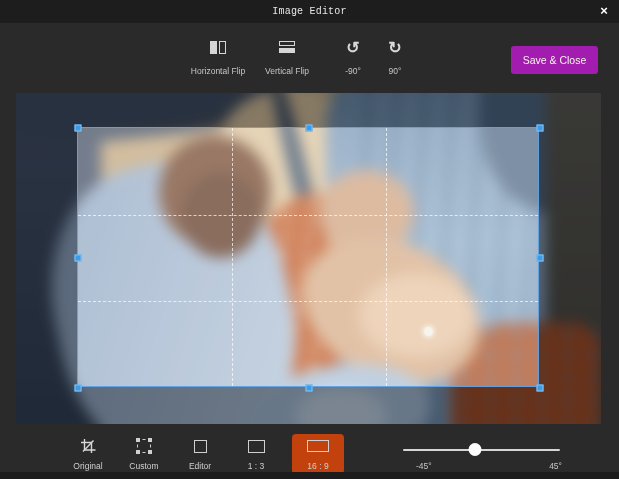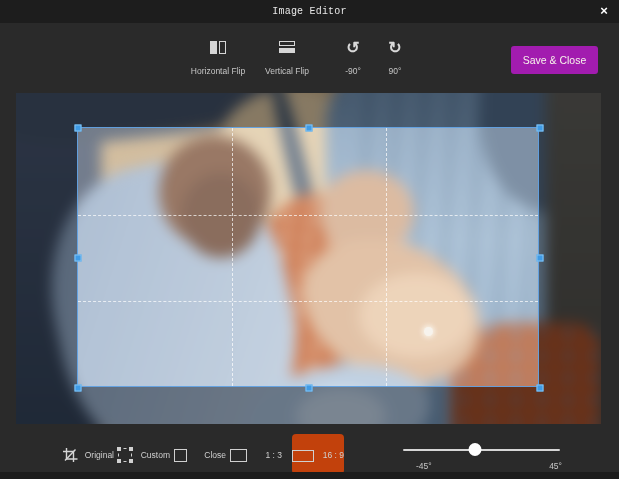--- a/index.html
+++ b/index.html
@@ -103,21 +103,21 @@
   .handle {
     position:absolute; width:7px; height:7px; background:#3f9be6;
     border:1px solid #85c3f2; transform:translate(-50%,-50%); cursor:pointer;
   }
   .h-tl{left:0;top:0} .h-tm{left:231px;top:0} .h-tr{left:462px;top:0}
   .h-ml{left:0;top:130px} .h-mr{left:462px;top:130px}
   .h-bl{left:0;top:260px} .h-bm{left:231px;top:260px} .h-br{left:462px;top:260px}
   
   .preset {
     position:absolute; top:434px; width:52px; height:40px;
-    display:flex; flex-direction:row; align-items:center; justify-content:space-between;
+    display:flex; flex-direction:column; align-items:center; justify-content:space-between;
     padding:4px 0 3px; background:none; border:none; border-radius:4px;
     color:#cfcfcf; cursor:pointer; font-family:"Liberation Sans", sans-serif;
   }
   .preset .lbl { font-size:8.5px; color:#cfcfcf; white-space:nowrap; }
   .preset.selected { background:#c2410c; }
   .p-original{left:62px} .p-custom{left:118px} .p-square{left:174px} .p-43{left:230px} .p-169{left:292px}
   .ic-custom {
     width:14px; height:14px; border:1px dashed #d0d0d0; position:relative; margin-top:1px;
   }
   .ic-custom i { position:absolute; width:4px; height:4px; background:#d0d0d0; }
@@ -231,21 +231,21 @@
   <span class="ic-custom">
       <i class="c1"></i>
       <i class="c2"></i>
       <i class="c3"></i>
       <i class="c4"></i>
     </span>
   <span class="lbl">Custom</span>
 </button>
 <button class="preset p-square">
   <span class="ic-square"></span>
-  <span class="lbl">Close</span>
+  <span class="lbl">Editor</span>
 </button>
 <button class="preset p-43">
   <span class="ic-43"></span>
   <span class="lbl">1 : 3</span>
 </button>
 <button class="preset p-169 selected">
   <span class="ic-169"></span>
   <span class="lbl">16 : 9</span>
 </button>
 

